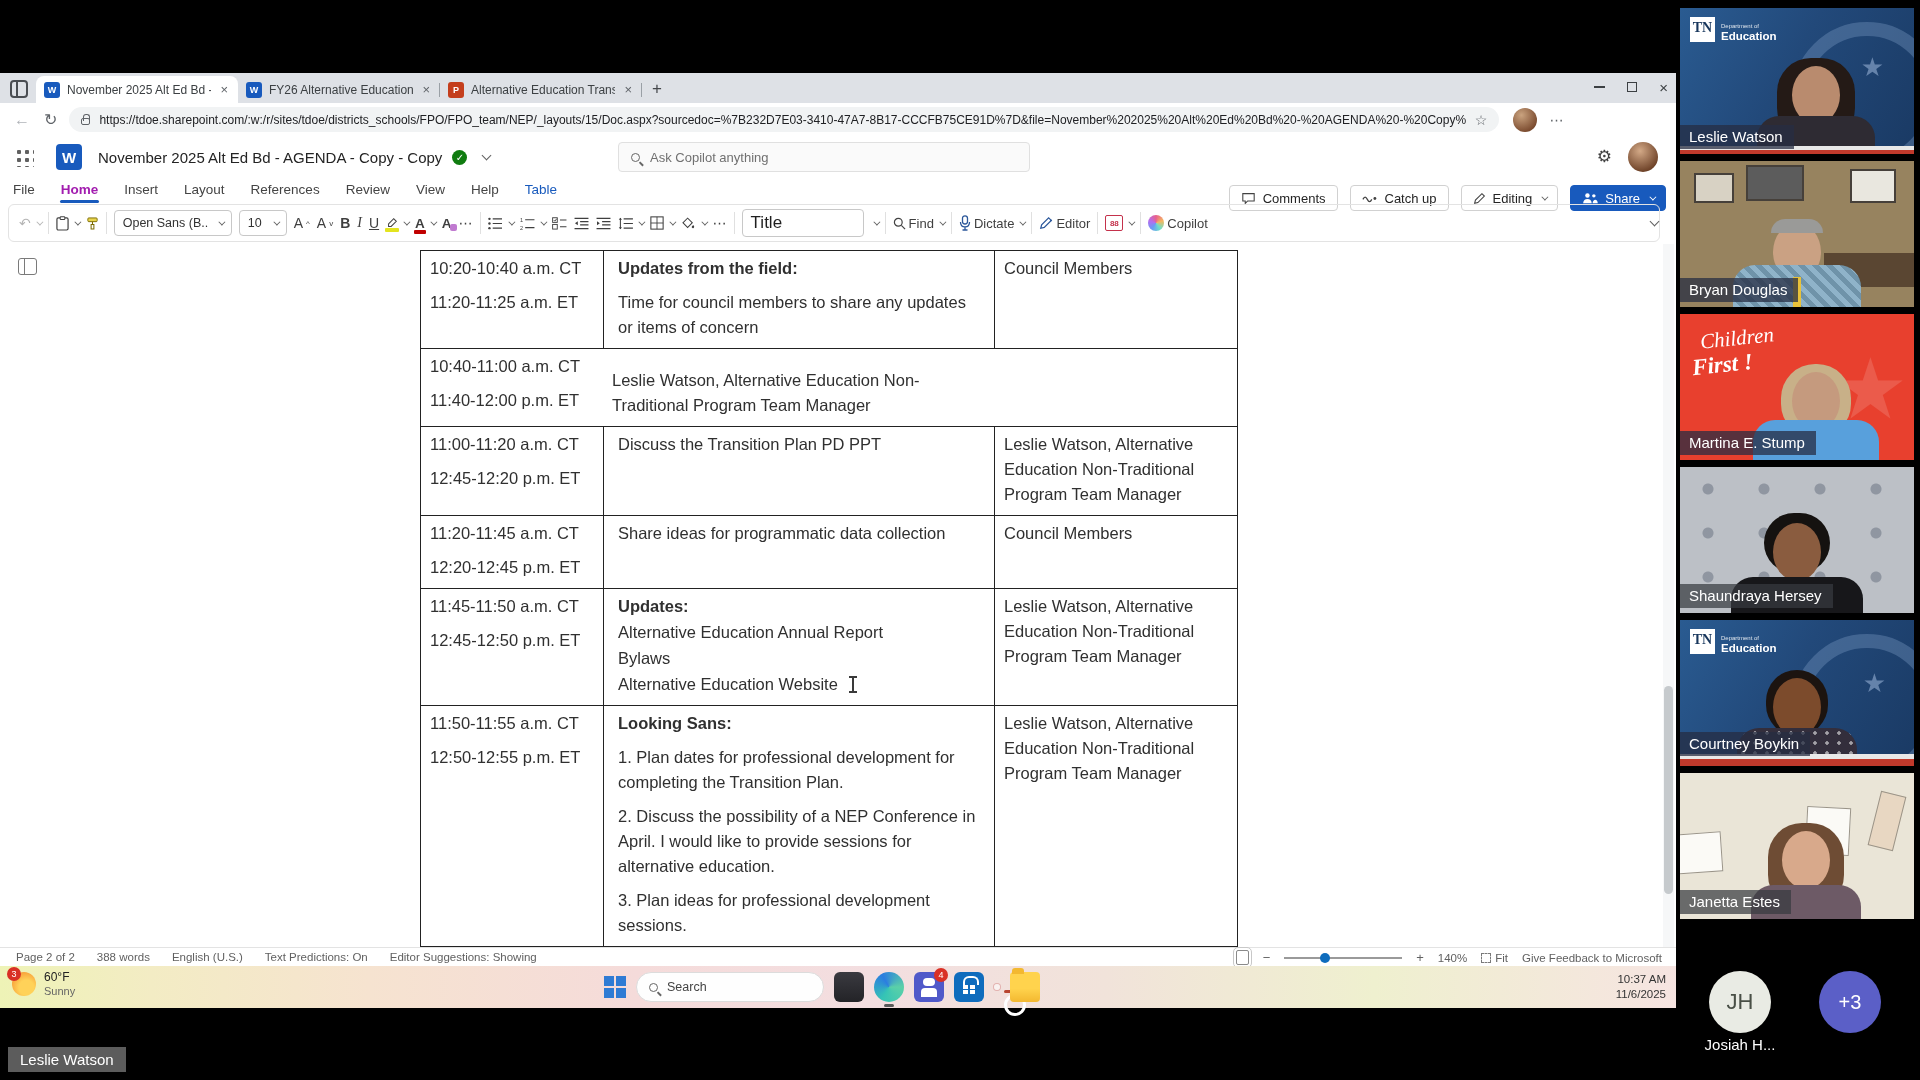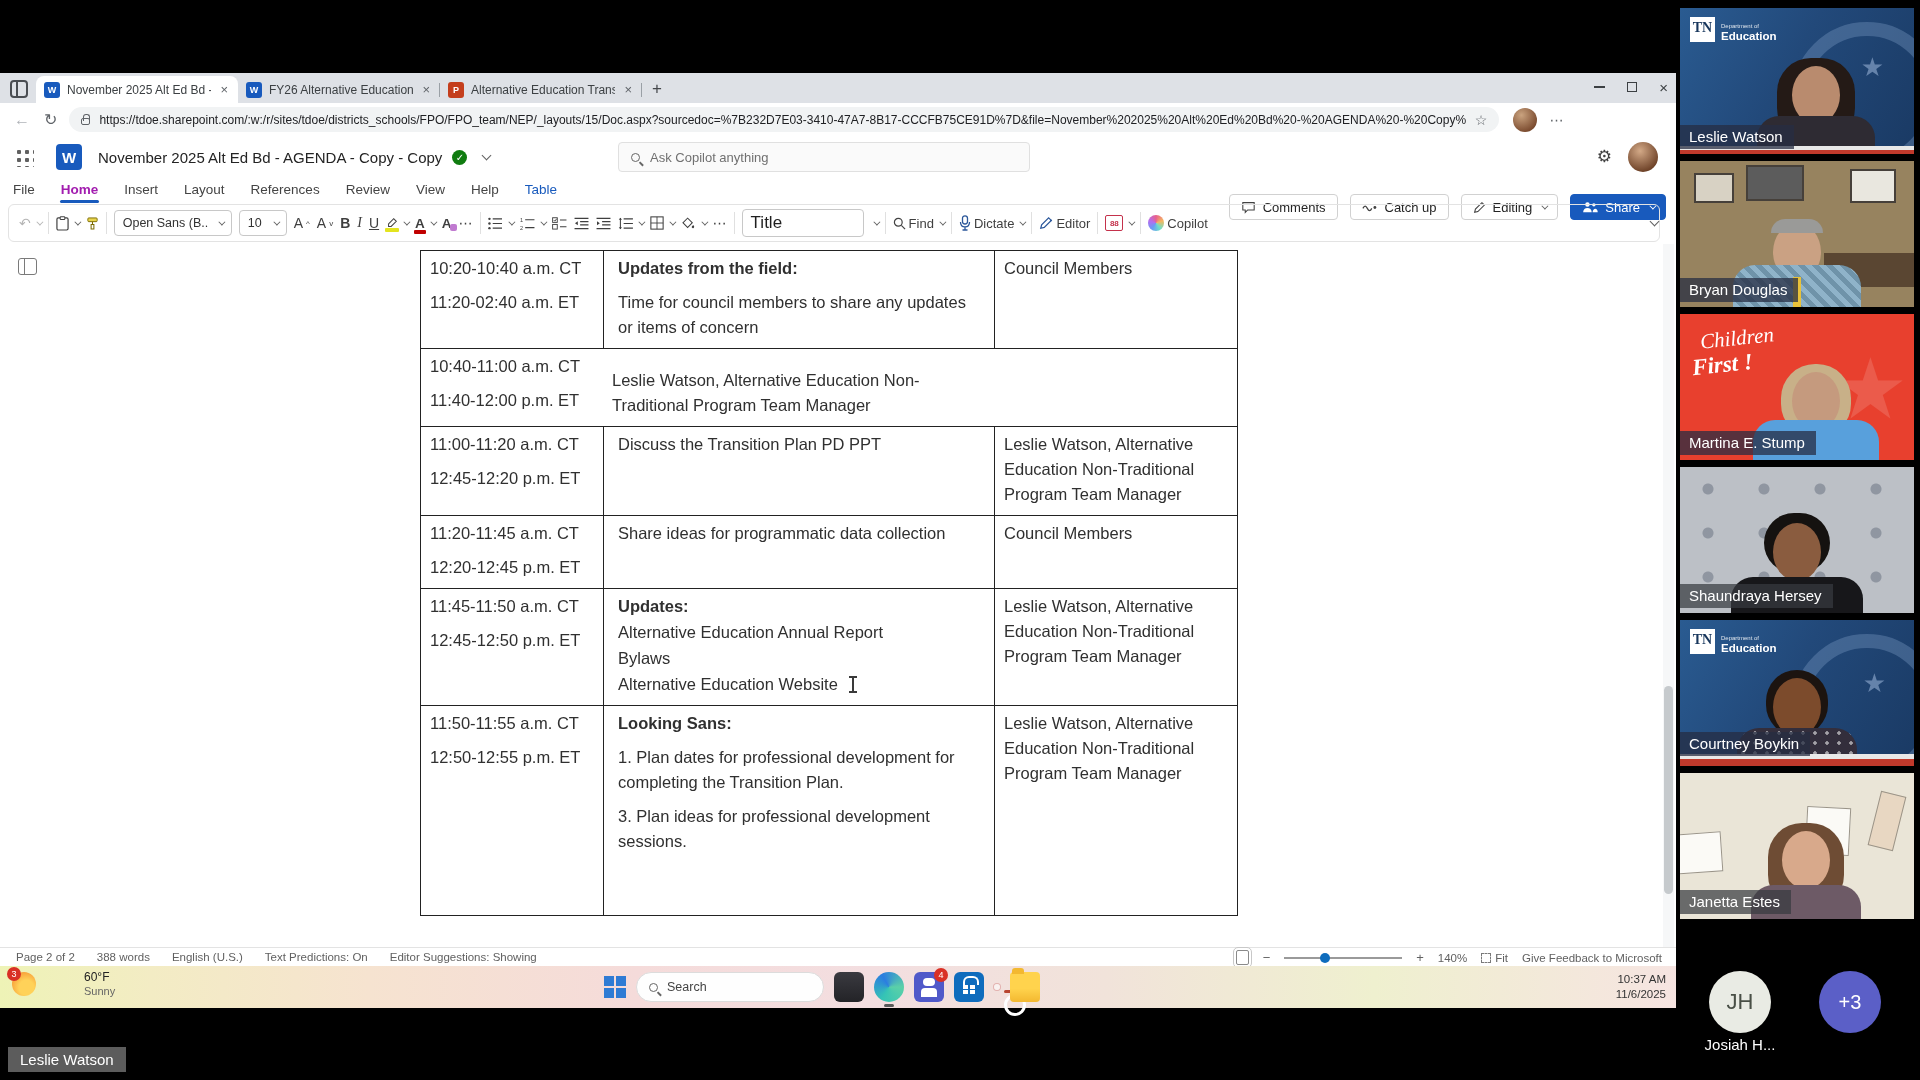--- a/index.html
+++ b/index.html
@@ -44,21 +44,21 @@
   .mag { width:9px; height:9px; border:1.5px solid #666; border-radius:50%; position:relative; flex:none; }
   .mag::after { content:""; position:absolute; width:5px; height:1.5px; background:#666; transform:rotate(45deg); left:7px; top:9px; }
   #gearbtn { position:absolute; right:64px; top:10px; font-size:17px; color:#424242; }
   #wavatar { position:absolute; right:18px; top:6px; width:30px; height:30px; border-radius:50%; background:radial-gradient(circle at 40% 30%, #d3a987, #6e4228 75%); }
 
   #wmenu { position:absolute; left:0; top:105px; width:100%; height:26px; display:flex; align-items:center; font-size:13.5px; color:#444; }
   .mitem { padding:0 13px; height:26px; line-height:24px; position:relative; }
   .mitem.sel { font-weight:bold; color:#a21caf; }
   .mitem.sel::after { content:""; position:absolute; left:12px; right:12px; bottom:1px; height:3px; background:#185abd; border-radius:2px; }
   .mitem.ctx { color:#185abd; }
-  #mbtns { position:absolute; right:10px; top:16px; display:flex; gap:12px; align-items:center; height:26px; }
+  #mbtns { position:absolute; right:10px; top:7px; display:flex; gap:12px; align-items:center; height:26px; }
   .hbtn { height:26px; border:1px solid #d1d1d1; border-radius:4px; background:#fff; display:flex; align-items:center; gap:7px; padding:0 11px; font-size:13px; color:#242424; }
   .hbtn.primary { background:#185abd; border-color:#185abd; color:#fff; }
   .hbtn.primary .chev { border-color:#fff; }
 
   #wtoolbar { position:absolute; left:8px; top:131px; width:1652px; height:38px; border:1px solid #e3e3e3; border-radius:6px; display:flex; align-items:center; padding:0 10px; gap:7px; }
   .tbi { display:flex; align-items:center; gap:3px; color:#3f3f3f; font-size:14px; flex:none; }
   .sep { width:1px; height:22px; background:#e0e0e0; flex:none; }
   .chev.sm { width:5px; height:5px; border-width:1.2px; margin-left:2px; transform:rotate(45deg) translateY(-2px); }
   .selbox { height:26px; border:1px solid #c8c8c8; border-radius:4px; display:flex; align-items:center; padding:0 8px; gap:8px; font-size:12.5px; color:#333; }
   .glyph { font-size:14px; color:#3f3f3f; }
@@ -97,21 +97,21 @@
   .zdot { position:absolute; left:36px; top:-4px; width:10px; height:10px; border-radius:50%; background:#0f6cbd; }
   .fitico { width:10px; height:10px; border:1.2px dashed #7a7a7a; }
 
   
   #taskbar { position:absolute; left:0; top:966px; width:1676px; height:42px;
     background:linear-gradient(90deg,#eef3b6 0%,#f3ecc4 9%,#f6e3d0 22%,#f5dbda 38%,#f3dee0 52%,#f1e3da 66%,#eff0cf 82%,#f6e4e1 100%); }
   #weather { position:absolute; left:12px; top:4px; display:flex; gap:8px; align-items:center; }
   .sun { width:24px; height:24px; border-radius:50%; background:radial-gradient(circle at 60% 65%, #ffd259 35%, #f8a13a 75%); position:relative; }
   .badge { position:absolute; min-width:14px; height:14px; border-radius:7px; background:#d93025; color:#fff; font-size:9px; display:flex; align-items:center; justify-content:center; padding:0 3px; }
   .sun .badge { left:-5px; top:-5px; }
-  #wtemp { font-size:12px; color:#222; line-height:14px;margin-left:40px; }
+  #wtemp { font-size:12px; color:#222; line-height:14px; }
   #wtemp div:last-child { color:#666; font-size:11px; }
   #centericons { position:absolute; left:604px; top:0; height:42px; display:flex; align-items:center; gap:10px; }
   .start { width:22px; height:22px; background:
       linear-gradient(#2f7bd4,#2f7bd4) 0 0/10px 10px no-repeat,
       linear-gradient(#2f7bd4,#2f7bd4) 12px 0/10px 10px no-repeat,
       linear-gradient(#2f7bd4,#2f7bd4) 0 12px/10px 10px no-repeat,
       linear-gradient(#2f7bd4,#2f7bd4) 12px 12px/10px 10px no-repeat; }
   #tbsearch { width:188px; height:30px; background:#fefefe; border:1px solid #dcdcdc; border-radius:15px; display:flex; align-items:center; gap:9px; padding:0 12px; font-size:12.5px; color:#444; }
   .tbico { width:30px; height:30px; border-radius:6px; position:relative; flex:none; }
   .ic-exp { background:linear-gradient(180deg,#3a3a40,#232327); }
@@ -428,21 +428,21 @@
     </div>
     <span class="chev" id="ribcollapse"></span>
 
     <div id="docarea">
       <div class="paneico"></div>
 
       <div id="wtable">
         <div class="trow r1">
           <div class="tc times">
               <p>10:20-10:40 a.m. CT</p>
-              <p class="gap">11:20-02:40 a.m. ET</p>
+              <p class="gap">11:20-11:25 a.m. ET</p>
             </div>
           <div class="tc topic">
               <p class="b">Updates from the field:</p>
               <p class="gap">Time for council members to share any updates or items of concern</p>
             </div>
           <div class="tc who">
               <p>Council Members</p>
             </div>
         </div>
         <div class="trow r2">
@@ -494,20 +494,21 @@
             </div>
         </div>
         <div class="trow r6">
           <div class="tc times">
               <p>11:50-11:55 a.m. CT</p>
               <p class="gap">12:50-12:55 p.m. ET</p>
             </div>
           <div class="tc topic">
             <p class="b">Looking Sans:</p>
             <p class="gap">1. Plan dates for professional development for completing the Transition Plan.</p>
+            <p class="gap">2. Discuss the possibility of a NEP Conference in April. I would like to provide sessions for alternative education.</p>
             <p class="gap">3. Plan ideas for professional development sessions.</p>
           </div>
           <div class="tc who">
               <p>Leslie Watson, Alternative Education Non-Traditional Program Team Manager</p>
             </div>
         </div>
 
       </div>
 
       <div id="docscroll">

